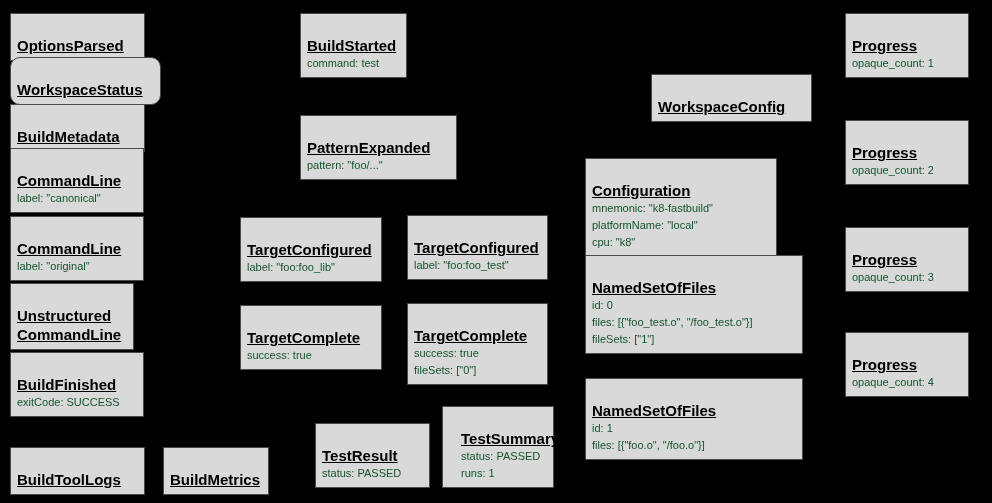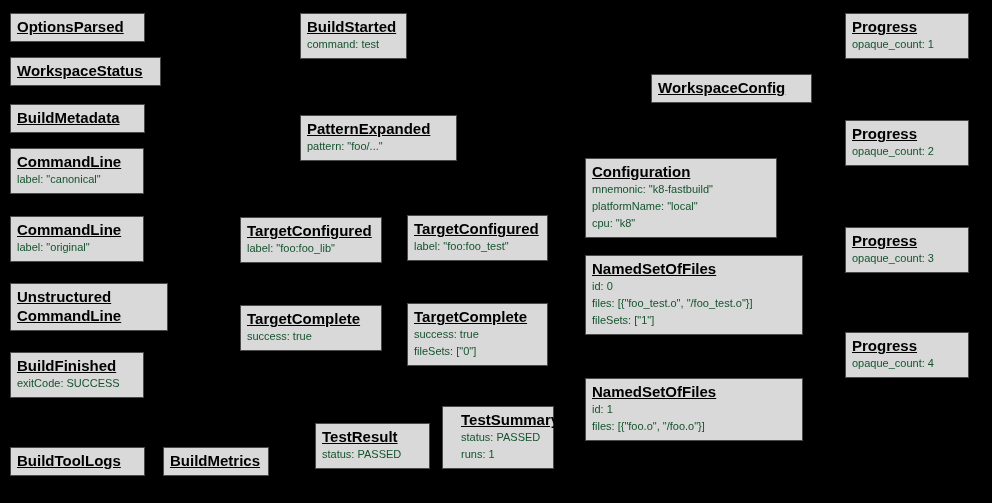--- a/index.html
+++ b/index.html
@@ -23,57 +23,58 @@
     padding: 3px 6px 5px 6px;
     color: #000000;
   }
   .node-title {
     font-size: 15px;
     font-weight: bold;
     line-height: 19px;
     text-decoration: underline;
     white-space: pre;
     color: #000000;
+    margin-top: 19px;
   }
   .node-details {
     font-size: 11px;
     font-weight: normal;
     line-height: 17px;
     white-space: pre;
     color: #14532d;
   }
 </style>
 </head>
 <body>
 
 <div id="canvas">
 
   <div class="node" style="left:10px; top:13px; width:135px;">
     <div class="node-title">OptionsParsed</div>
   </div>
 
-  <div class="node" style="left:10px; top:57px; width:151px;">
+  <div class="node" style="left:10px; top:57px; width:151px;border-radius:10px;">
     <div class="node-title">WorkspaceStatus</div>
   </div>
 
   <div class="node" style="left:10px; top:104px; width:135px;">
     <div class="node-title">BuildMetadata</div>
   </div>
 
   <div class="node" style="left:10px; top:148px; width:134px;">
     <div class="node-title">CommandLine</div>
     <div class="node-details">label: "canonical"</div>
   </div>
 
   <div class="node" style="left:10px; top:216px; width:134px;">
     <div class="node-title">CommandLine</div>
     <div class="node-details">label: "original"</div>
   </div>
 
-  <div class="node" style="left:10px; top:283px; width:158px;">
+  <div class="node" style="left:10px; top:283px; width:124px;">
     <div class="node-title">Unstructured
 CommandLine</div>
   </div>
 
   <div class="node" style="left:10px; top:352px; width:134px;">
     <div class="node-title">BuildFinished</div>
     <div class="node-details">exitCode: SUCCESS</div>
   </div>
 
   <div class="node" style="left:10px; top:447px; width:135px;">

